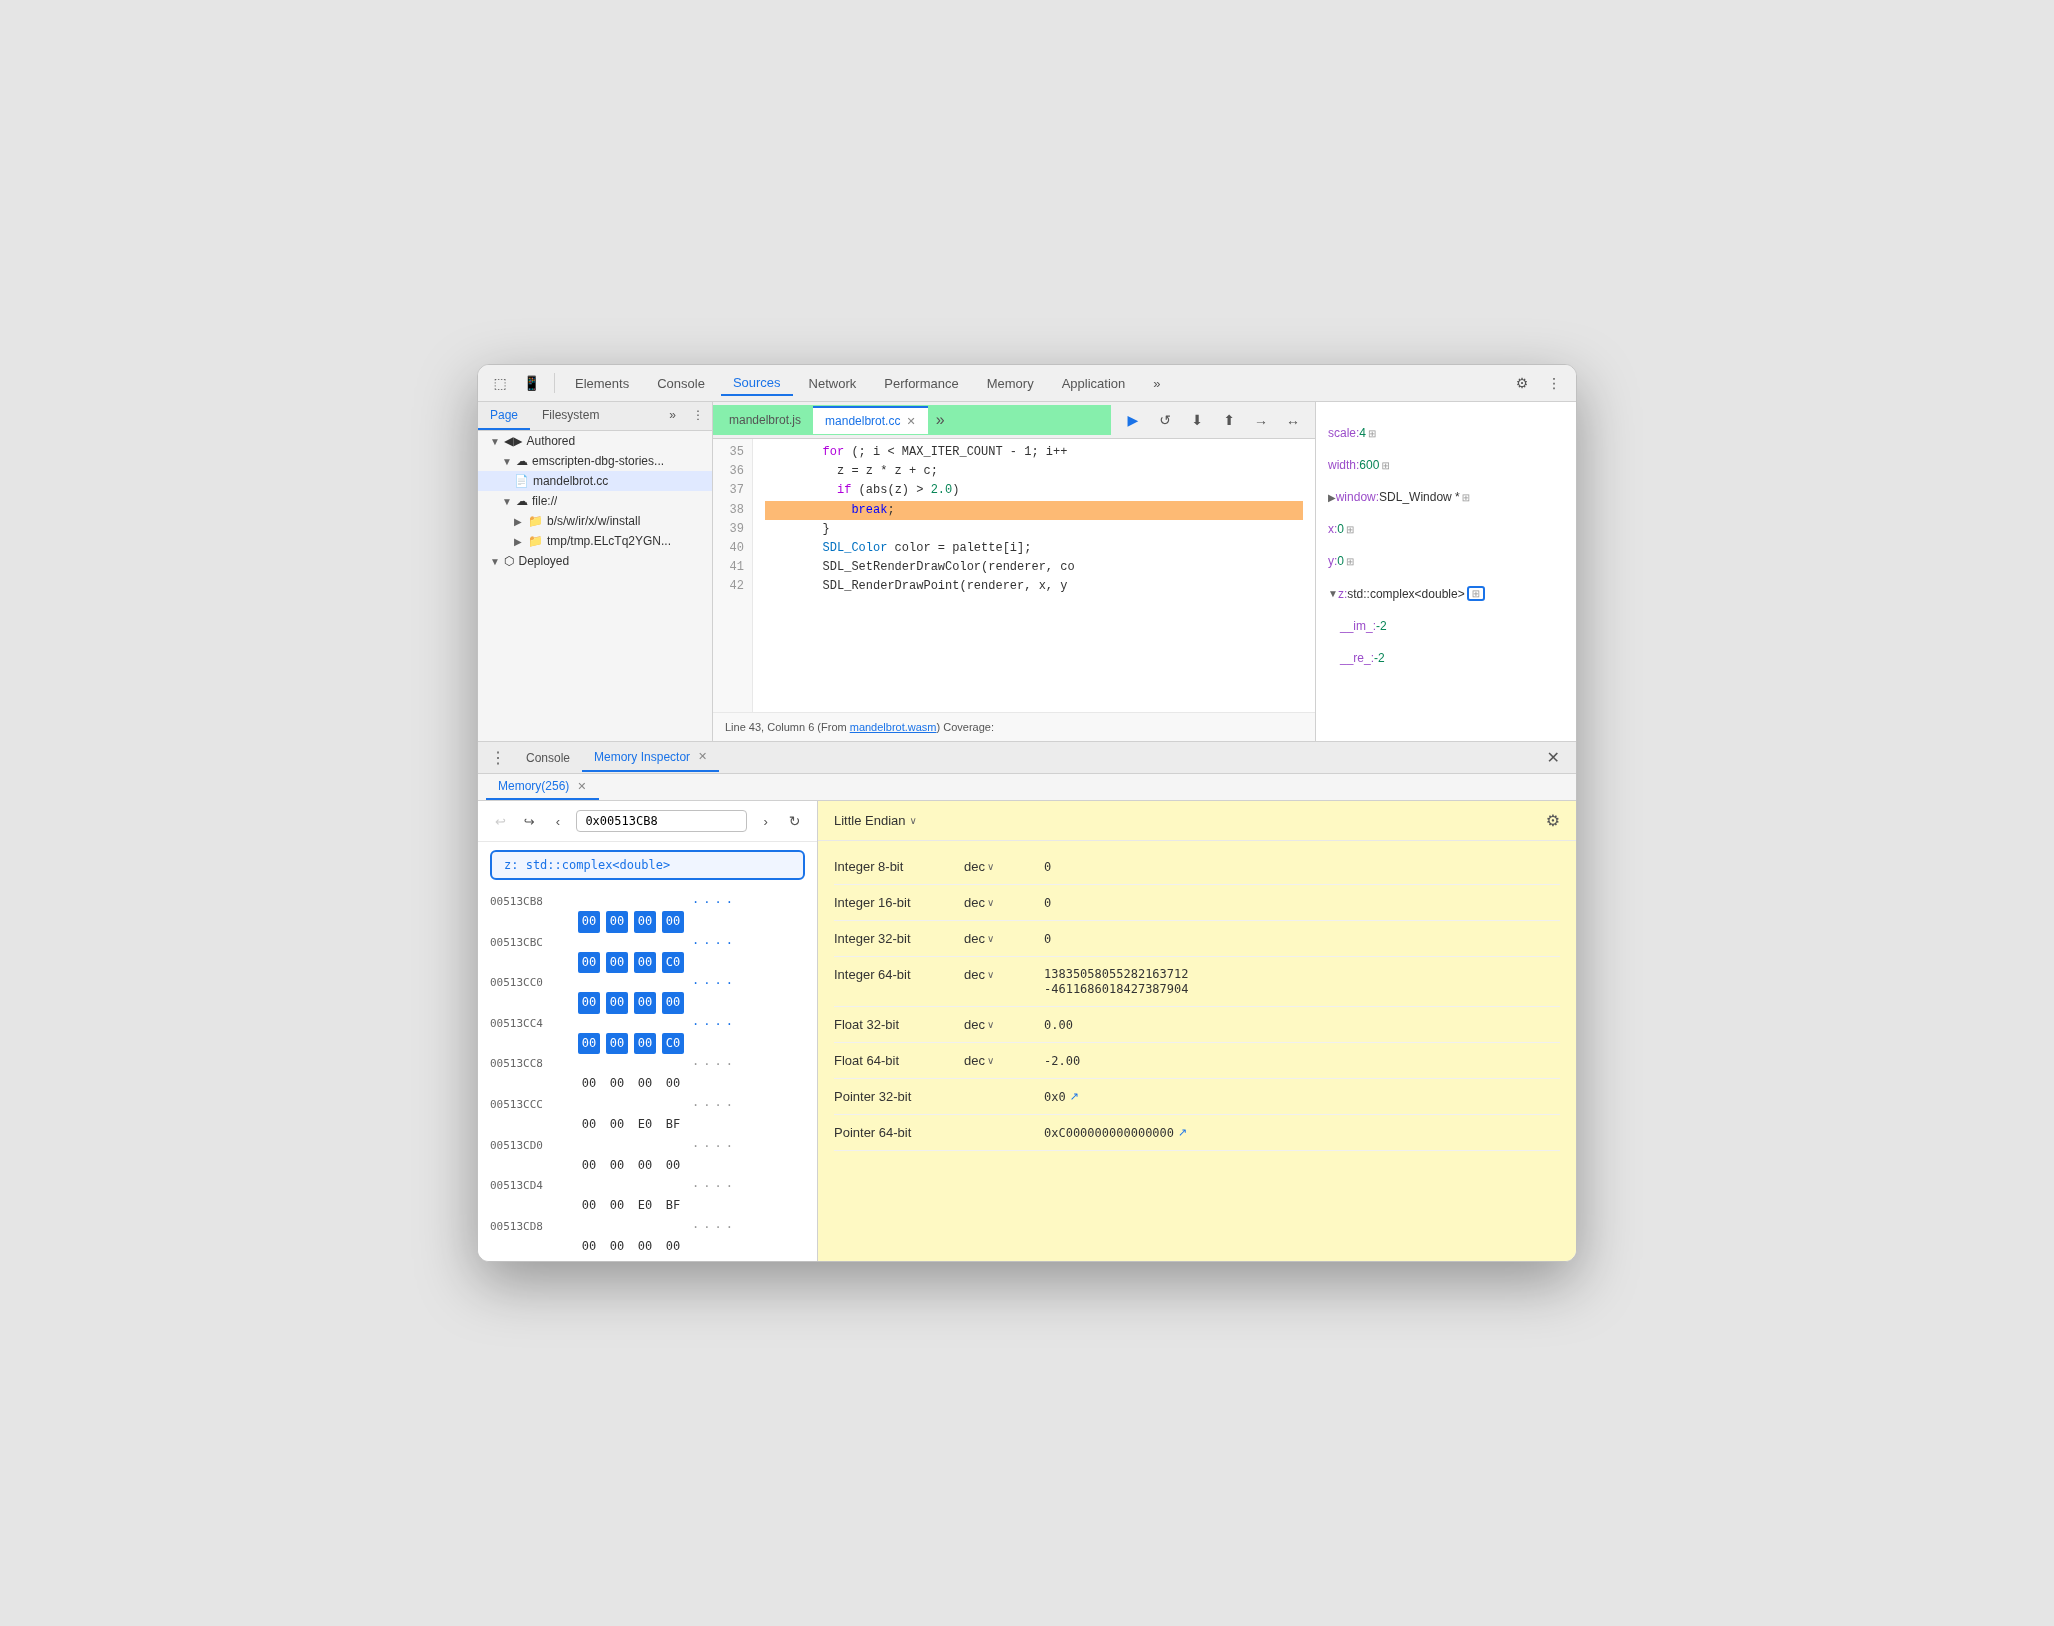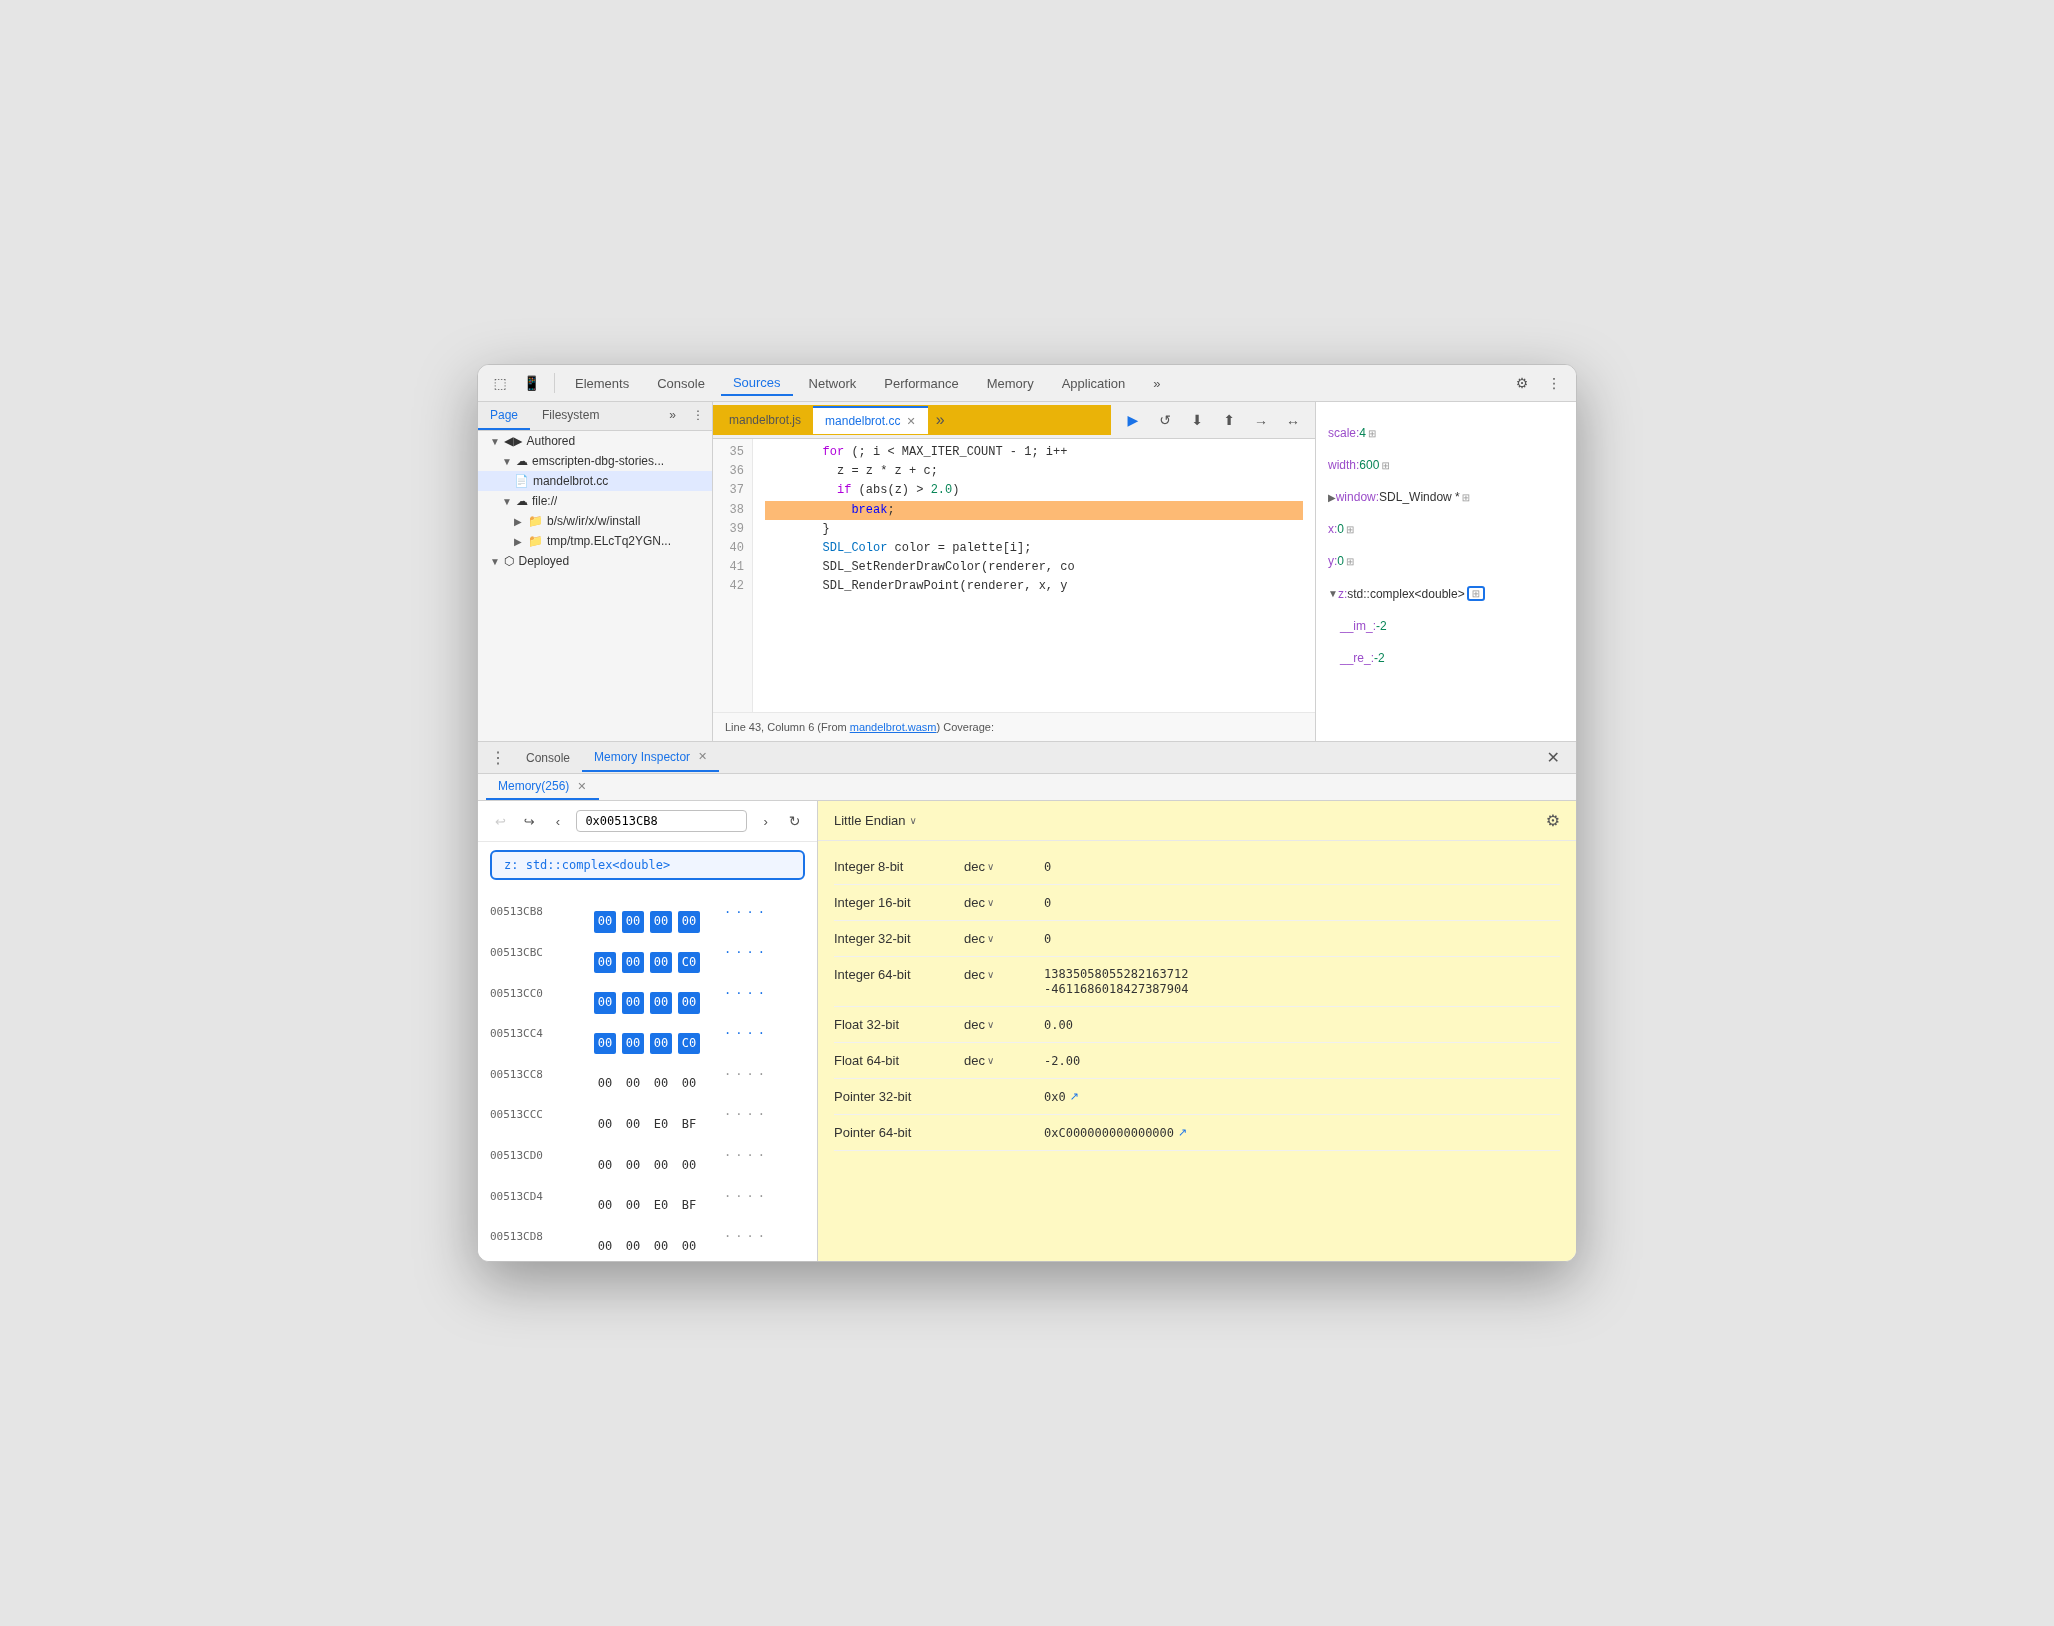--- a/index.html
+++ b/index.html
@@ -337,23 +337,22 @@
     }
     .hex-table {
       flex: 1;
       overflow: auto;
       padding: 4px 12px;
       font-family: 'Menlo', monospace;
       font-size: 12px;
     }
     .hex-row {
       display: flex;
-      align-items: center;
       line-height: 1.8;
-      gap: 24px;
+      gap: 8px;
     }
     .hex-addr {
       color: #666;
       min-width: 80px;
       font-size: 11px;
     }
     .hex-bytes {
       display: flex;
       gap: 6px;
     }
@@ -502,21 +501,21 @@
       <div class="tree-item">
         <span class="tree-arrow">▼</span>
         <span class="tree-icon">⬡</span>
         <span class="tree-label">Deployed</span>
       </div>
     </div>
 
     <div class="code-area">
 
       <div style="display:flex; align-items:center; background:#f0f0f0; border-bottom:1px solid #d0d0d0;">
-        <div class="file-tabs" style="flex:1; background:#eab308; border-bottom:none;">
+        <div class="file-tabs" style="flex:1; background:#86efac; border-bottom:none;">
           <div class="file-tab">
             <span>mandelbrot.js</span>
           </div>
           <div class="file-tab active">
             <span>mandelbrot.cc</span>
             <span class="file-tab-close">✕</span>
           </div>
           <div class="file-tabs-more">»</div>
         </div>
         <div style="display:flex; align-items:center; gap:4px; padding:4px 8px;">

